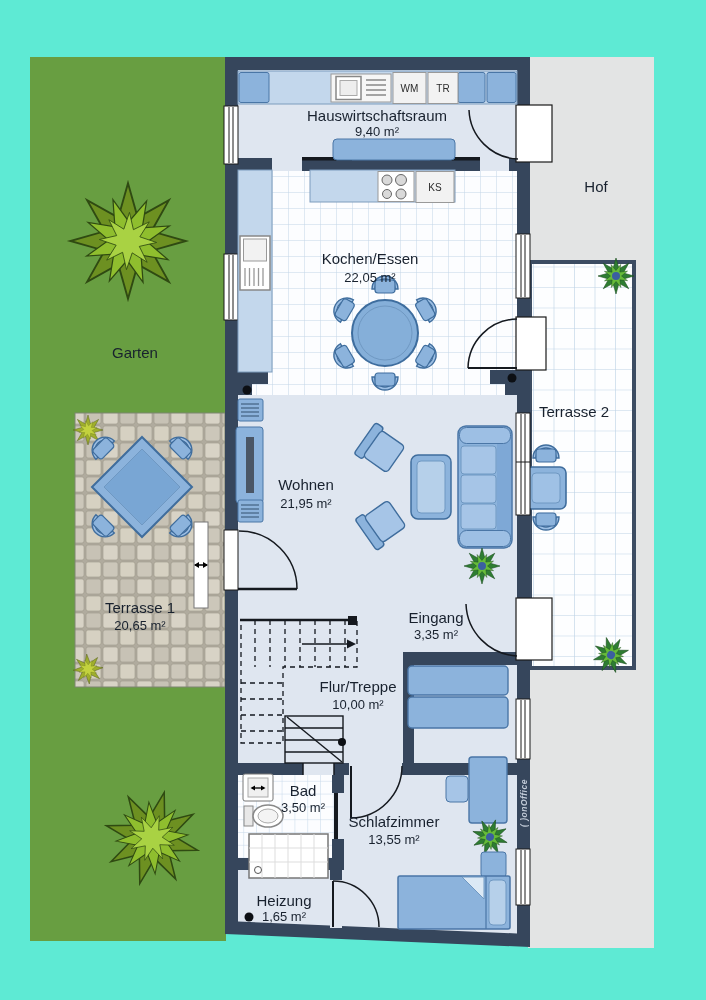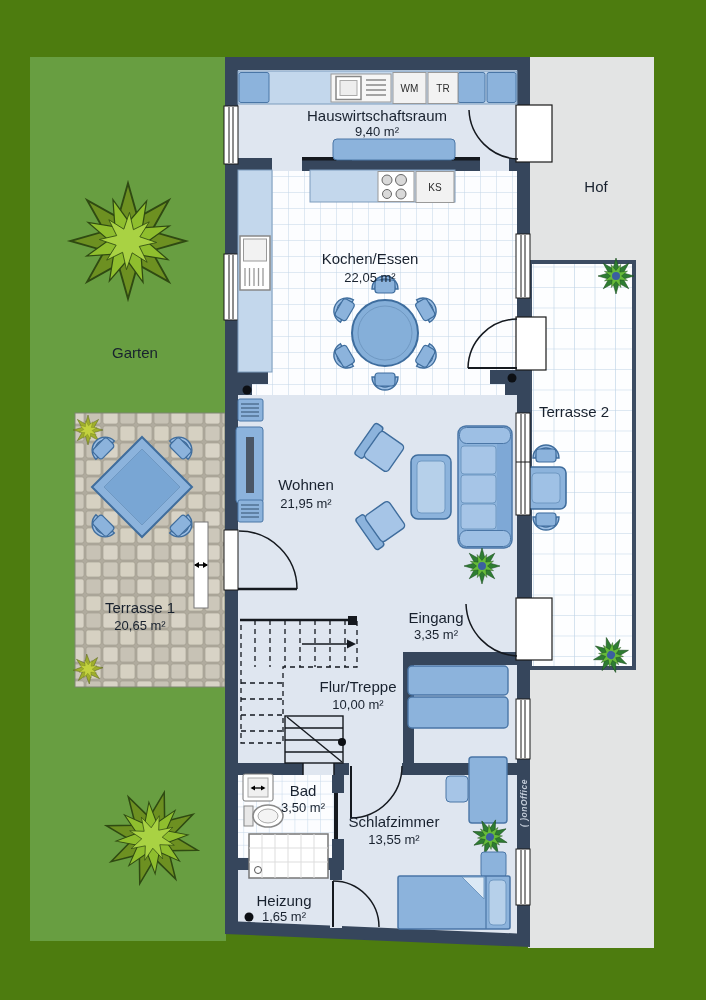--- a/index.html
+++ b/index.html
@@ -1,16 +1,16 @@
 <!DOCTYPE html>
 <html><head>
 <meta charset="utf-8">
 <style>
   html,body{margin:0;padding:0;background:#ffffff;}
-  .stage{position:relative;width:706px;height:1000px;background:#4d7c0f;overflow:hidden;
+  .stage{position:relative;width:706px;height:1000px;background:#5eead4;overflow:hidden;
          font-family:"Liberation Sans", sans-serif;}
   svg{display:block;}
   text{font-family:"Liberation Sans", sans-serif;fill:#18212e;}
   .room-name{font-size:15px;}
   .room-area{font-size:13px;}
   .zone-label{font-size:15px;}
   .appl-label{font-size:10px;fill:#2b2b2b;}
   .logo-label{font-size:8.5px;fill:#c2cbd8;letter-spacing:.5px;font-style:italic;font-weight:bold;}
 </style>
 </head>

